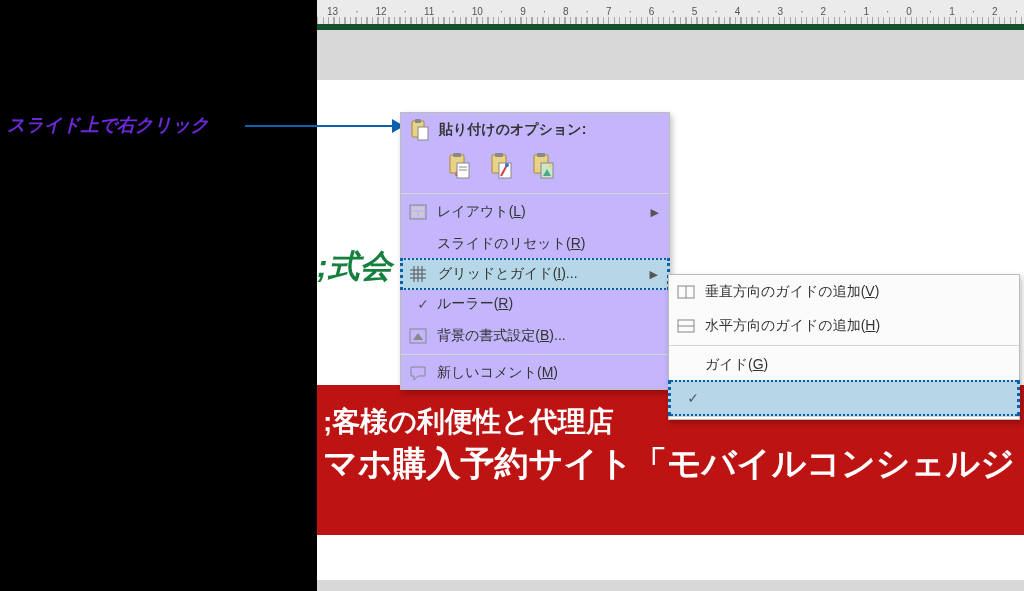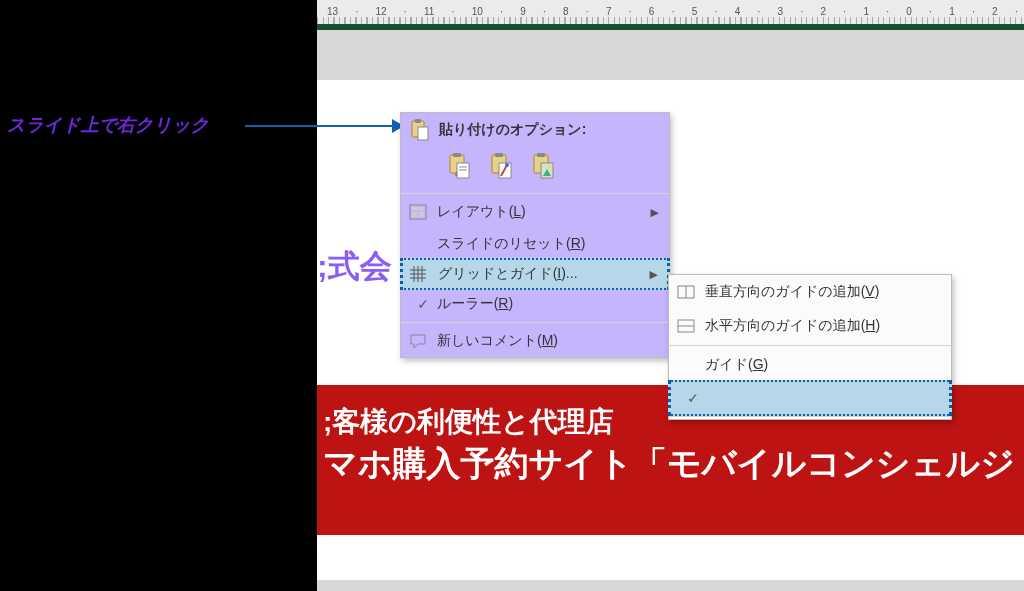--- a/index.html
+++ b/index.html
@@ -58,21 +58,22 @@
       position: absolute;
       left: 0; top: 50px;
       right: 0; height: 500px;
       background: #fff;
     }
     .title-partial {
       position: absolute;
       left: 0; top: 165px;
       font-size: 32px;
       font-weight: bold;
-      color: #8b5cf6;
+      color: #15803d;
+      font-style: italic;
     }
     .red-banner {
       position: absolute;
       left: 0; right: 0; top: 305px;
       height: 150px;
       background: #bd1313;
       color: #fff;
       padding: 18px 6px;
       overflow: hidden;
     }
@@ -172,21 +173,21 @@
       border-top: 2px dotted #0b5ea8;
       border-bottom: 2px dotted #0b5ea8;
       border-left: 3px dotted #0b5ea8;
       border-right: 3px dotted #0b5ea8;
       margin: -2px -1px;
       padding: 5px 7px;
     }
     .submenu {
       position: absolute;
       left: 668px; top: 274px;
-      width: 284px;
+      width: 352px;
       background: #fbfbfb;
       border: 1px solid #bdbdbd;
       box-shadow: 2px 3px 6px rgba(0,0,0,.25);
       font-size: 14px;
       color: #333;
       z-index: 31;
     }
     .submenu .ctx-item {
       padding: 8px 10px 8px 8px;
     }
@@ -322,20 +323,29 @@
           <path d="M0 4h16M0 8h16M0 12h16M4 0v16M8 0v16M12 0v16" stroke="#555" stroke-width="1"></path>
         </svg>
     </span>
     <span class="lbl"><span>グリッドとガイド(</span><span class="uline">I</span><span>)...</span></span>
     <span class="arrow">▶</span>
   </div>
   <div class="ctx-item">
     <span class="ico-slot">✓</span>
     <span class="lbl"><span>ルーラー(</span><span class="uline">R</span><span>)</span></span>
   </div>
+  <div class="ctx-item">
+    <span class="ico-slot">
+      <svg width="18" height="16" viewBox="0 0 18 16">
+          <rect x="1" y="1" width="16" height="14" fill="none" stroke="#888"></rect>
+          <path d="M4 12 L9 5 L14 12 Z" fill="#888"></path>
+        </svg>
+    </span>
+    <span class="lbl"><span>背景の書式設定(</span><span class="uline">B</span><span>)...</span></span>
+  </div>
   <div class="ctx-sep"></div>
   <div class="ctx-item">
     <span class="ico-slot">
       <svg width="18" height="16" viewBox="0 0 18 16">
           <path d="M2 2h14v9H9l-4 4v-4H2z" fill="none" stroke="#888"></path>
         </svg>
     </span>
     <span class="lbl"><span>新しいコメント(</span><span class="uline">M</span><span>)</span></span>
   </div>
 </div>

